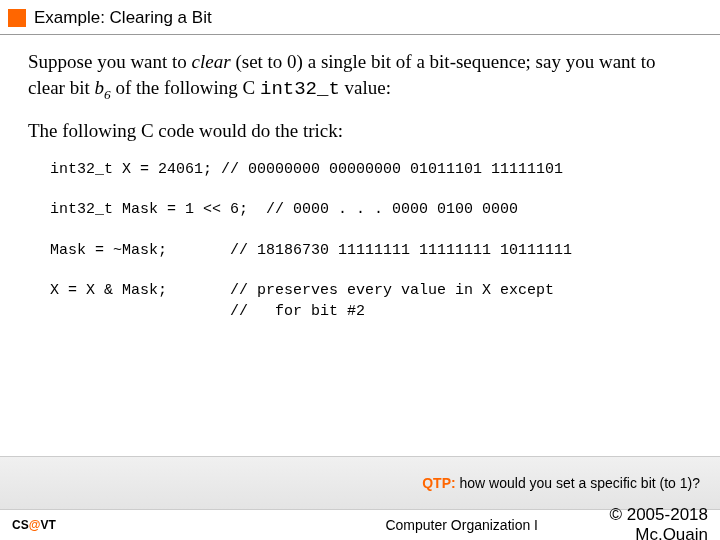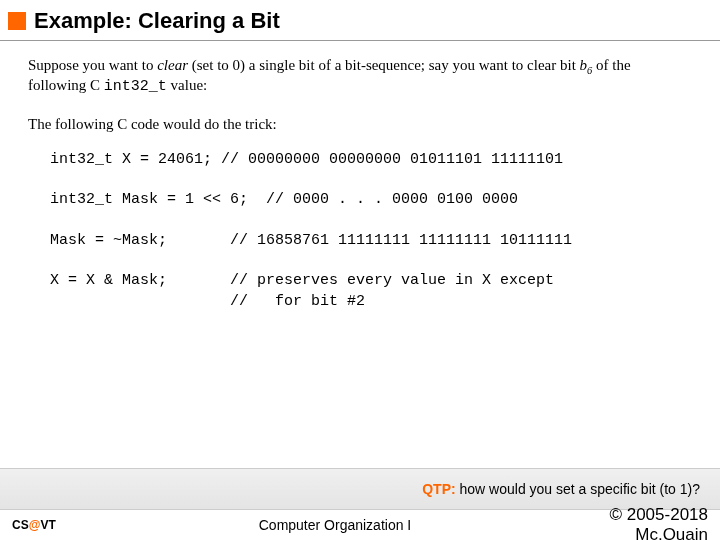--- a/index.html
+++ b/index.html
@@ -19,34 +19,34 @@
   }
   .orange-box {
     width: 18px;
     height: 18px;
     background: #ff6600;
     margin-right: 8px;
     flex-shrink: 0;
   }
   .title {
     font-family: Arial, Helvetica, sans-serif;
-    font-size: 22px;
-    font-weight: bold;
+    font-size: 17px;
+    font-weight: normal;
     flex-grow: 1;
   }
   .hdr-right {
     font-family: Arial, Helvetica, sans-serif;
     font-size: 15px;
     font-weight: normal;
   }
   .content {
     padding: 14px 28px 0 28px;
   }
   .para {
-    font-size: 15px;
+    font-size: 19px;
     line-height: 1.35;
     margin-bottom: 16px;
   }
   .italic { font-style: italic; }
   .mono { font-family: 'Courier New', monospace; }
   .sub { font-size: 0.7em; vertical-align: sub; line-height: 0; }
   .bitseq {
     font-family: 'Times New Roman', serif;
     font-style: italic;
     font-size: 20px;
@@ -63,40 +63,40 @@
     line-height: 1.35;
     margin-top: 10px;
   }
   .qtp-bar {
     position: absolute;
     left: 0; right: 0;
     bottom: 30px;
     background: linear-gradient(#f0f0f0,#e4e4e4);
     border-top: 1px solid #ccc;
     border-bottom: 1px solid #ccc;
-    padding: 12px 20px;
+    padding: 18px 20px;
     text-align: right;
     font-family: Arial, Helvetica, sans-serif;
     font-size: 14px;
   }
   .qtp-label { color: #ff6600; font-weight: bold; }
   .footer {
     position: absolute;
     left: 0; right: 0; bottom: 0;
     height: 30px;
     display: flex;
     align-items: center;
     padding: 0 12px;
     font-family: Arial, Helvetica, sans-serif;
     font-size: 12px;
     border-radius: 6px;
   }
   .footer-left { width: 120px; font-weight: bold; }
   .footer-left .at { color: #ff6600; }
-  .footer-mid { flex-grow:1; text-align:center; font-size: 14px; }
+  .footer-mid { flex-grow:1; text-align:right; font-size: 14px; }
   .footer-right { width: 170px; text-align:right; font-size: 17px; }
 </style>
 </head>
 <body>
 
 <div class="header">
   <div class="orange-box"></div>
   <div class="title">Example: Clearing a Bit</div>
 </div>
 
@@ -106,21 +106,21 @@
     <span>Suppose you want to </span><span class="italic">clear</span><span> (set to 0) a single bit of a bit-sequence; say you want to clear bit </span><span class="italic"><span>b</span><span class="sub">6</span></span><span> of the following C </span><span class="mono">int32_t</span><span> value:</span>
   </p>
 
 
   <p class="para">The following C code would do the trick:</p>
 
   <div class="code"><span>int32_t X = 24061; // 00000000 00000000 01011101 11111101</span>
 <span></span>
 <span>int32_t Mask = 1 &lt;&lt; 6;  // 0000 . . . 0000 0100 0000</span>
 <span></span>
-<span>Mask = ~Mask;       // 16858761 11111111 11111111 10111111</span>
+<span>Mask = ~Mask;       // 18186730 11111111 11111111 10111111</span>
 <span></span>
 <span>X = X &amp; Mask;       // preserves every value in X except</span>
 <span>                    //   for bit #2</span></div>
 
 </div>
 
 <div class="qtp-bar">
   <span class="qtp-label">QTP:</span><span>  how would you set a specific bit (to 1)?</span>
 </div>
 

